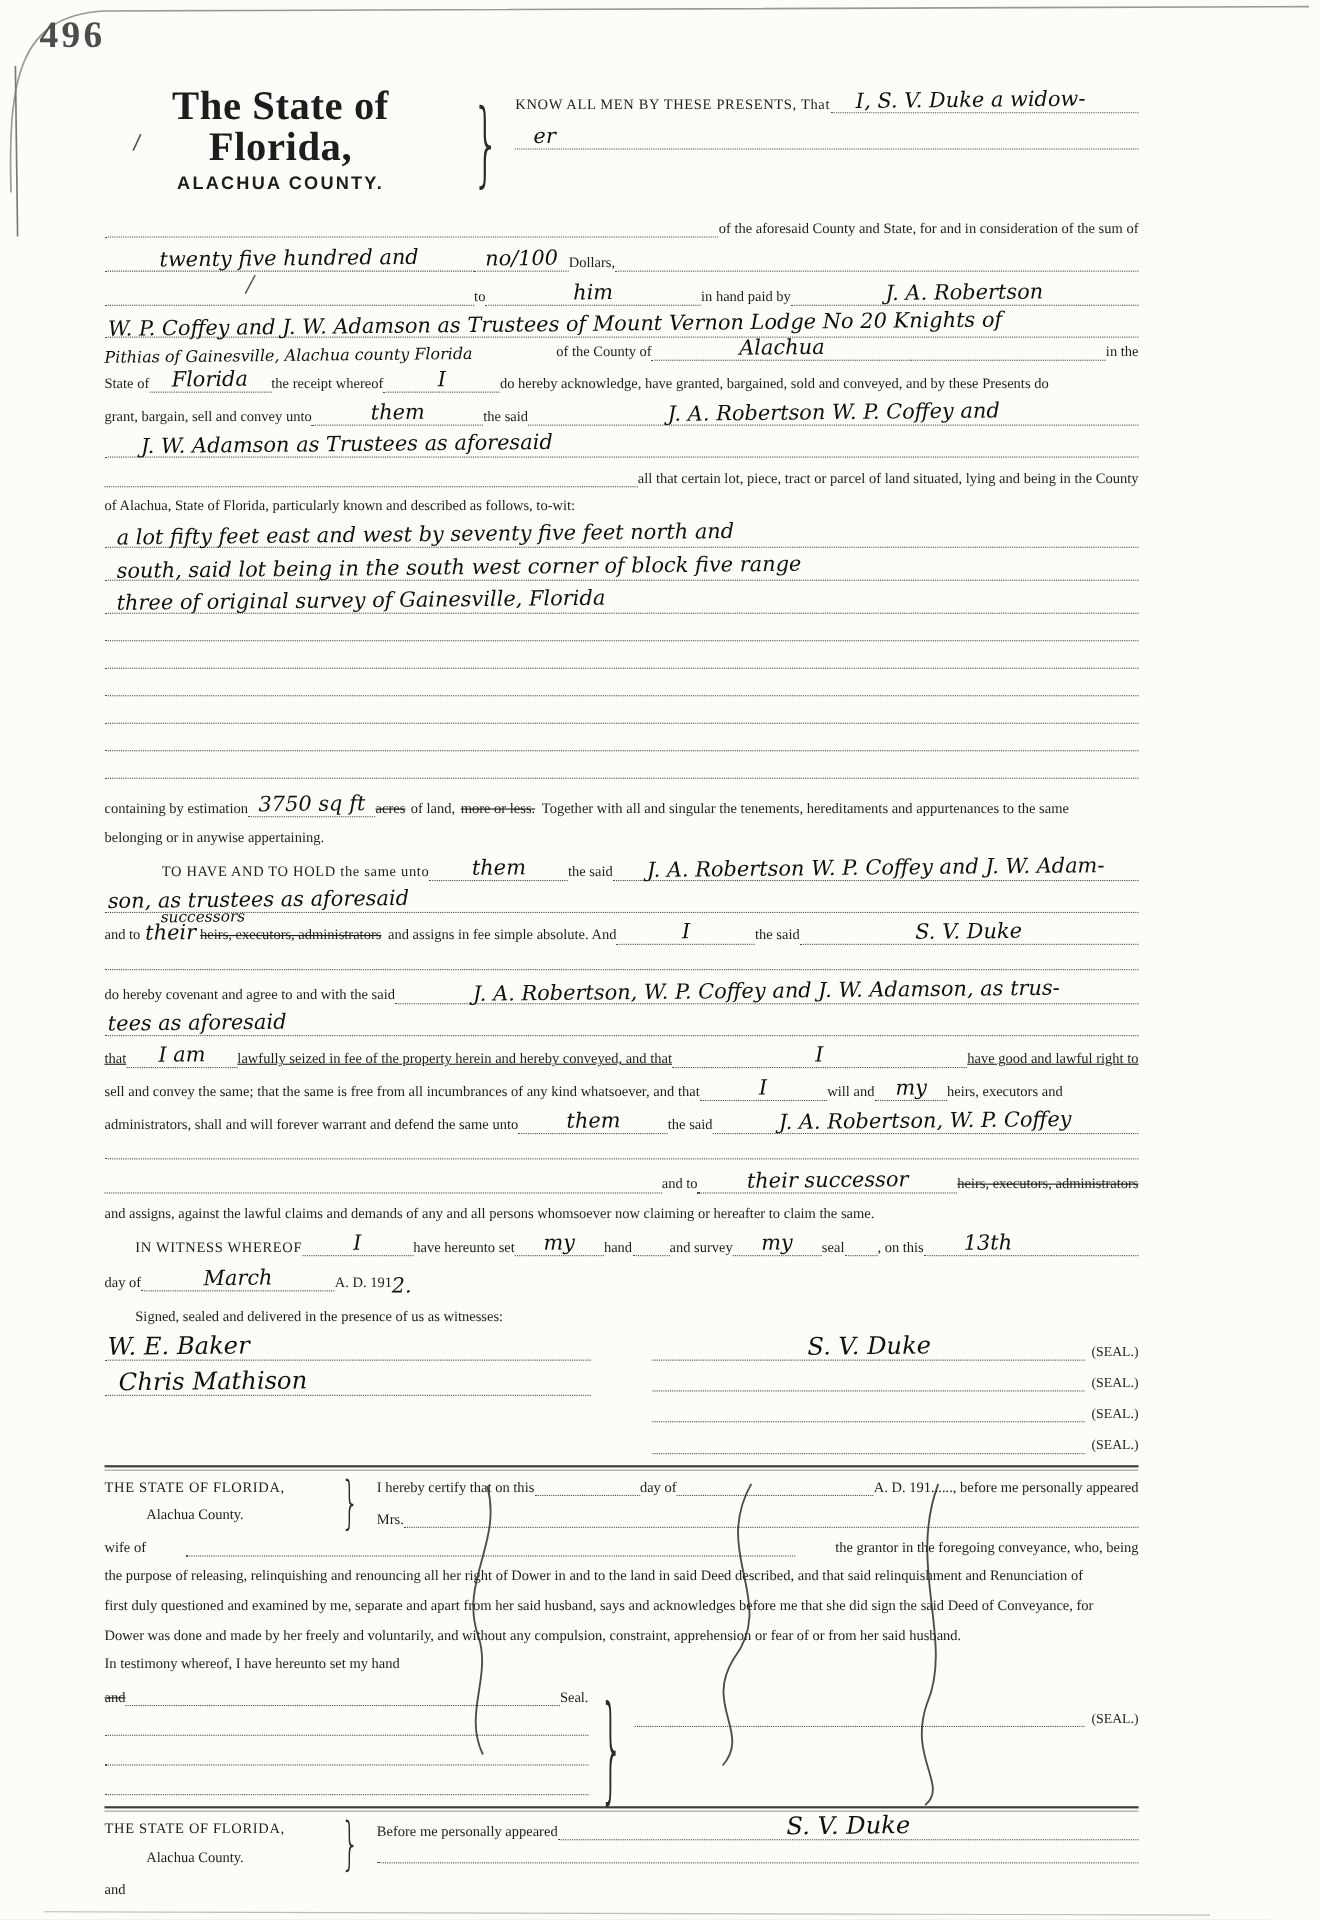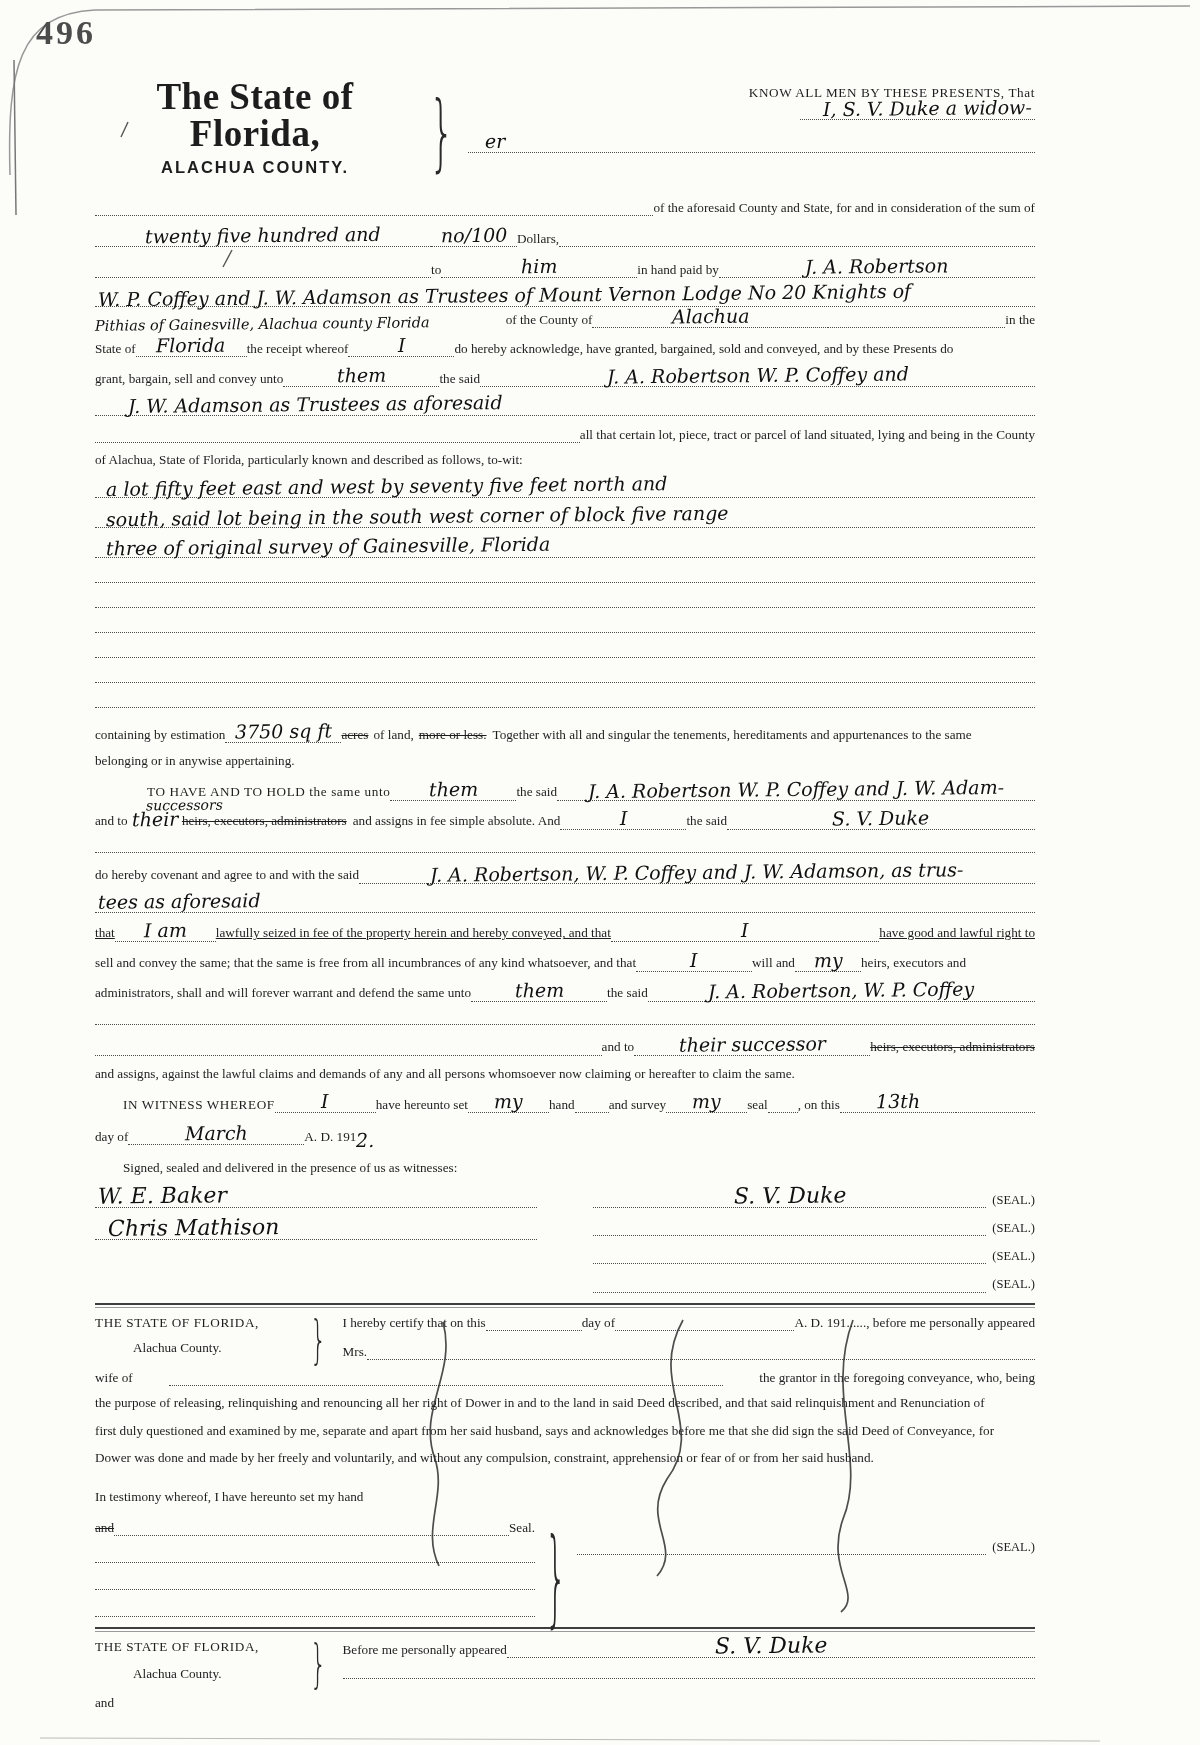--- a/index.html
+++ b/index.html
@@ -46,21 +46,21 @@
 
   <div class="content">
 
     <div class="row" style="margin-top:78px;align-items:flex-start;">
       <div style="width:320px;text-align:center;">
         <div class="title">The State of Florida,</div>
         <div class="countyhdr">ALACHUA COUNTY.</div>
       </div>
       <div class="brace" style="font-size:40px;transform:scaleY(2.1);margin:8px 14px 0;">}</div>
       <div style="flex:1;">
-        <div class="row" style="margin-top:6px;flex-direction:column;">
+        <div class="row" style="margin-top:6px;">
           <span class="t caps">KNOW ALL MEN BY THESE PRESENTS, That</span>
           <span class="f fl"><span class="hw" style="margin-left:20px;">I, S. V. Duke a widow-</span></span>
         </div>
         <div class="row" style="margin-top:14px;">
           <span class="f fl"><span class="hw" style="margin-left:14px;">er</span></span>
         </div>
       </div>
     </div>
 
     <div class="row" style="margin-top:22px;">
@@ -166,20 +166,23 @@
       <span class="t">belonging or in anywise appertaining.</span>
     </div>
 
     <div class="row" style="margin-top:12px;">
       <span class="t caps" style="margin-left:52px;">TO HAVE AND TO HOLD the same unto</span>
       <span class="fw" style="min-width:120px;"><span class="hw">them</span></span>
       <span class="t">the said</span>
       <span class="f"><span class="hw">J. A. Robertson W. P. Coffey and J. W. Adam-</span></span>
     </div>
 
+    <div class="row" style="margin-top:10px;">
+      <span class="f fl"><span class="hw">son, as trustees as aforesaid</span></span>
+    </div>
 
     <div class="row" style="margin-top:10px;">
       <span class="t">and to</span>
       <span class="rel" style="margin:0 4px;">
         <span class="sup hw">successors</span>
         <span class="hw">their</span>
       </span>
       <span class="t strike">heirs, executors, administrators</span>
       <span class="t" style="margin-left:6px;">and assigns in fee simple absolute.  And</span>
       <span class="fw" style="min-width:120px;"><span class="hw">I</span></span>
@@ -329,21 +332,21 @@
       <div class="row" style="gap:36px;">
         <span class="t">wife of</span>
         <span class="f"></span>
         <span class="t">the grantor in the foregoing conveyance, who, being</span>
       </div>
 
       <div class="para">the purpose of releasing, relinquishing and renouncing all her right of Dower in and to the land in said Deed described, and that said relinquishment and Renunciation of</div>
       <div class="para">first duly questioned and examined by me, separate and apart from her said husband, says and acknowledges before me that she did sign the said Deed of Conveyance, for</div>
       <div class="para">Dower was done and made by her freely and voluntarily, and without any compulsion, constraint, apprehension or fear of or from her said husband.</div>
 
-      <div class="row" style="margin-top:19px;">
+      <div class="row" style="margin-top:5px;">
         <span class="t">In testimony whereof, I have hereunto set my hand</span>
       </div>
 
       <div class="twocol">
         <div style="width:440px;">
           <div class="row" style="margin-top:14px;">
             <span class="t strike">and</span>
             <span class="f"></span>
             <span class="t">Seal.</span>
           </div>

